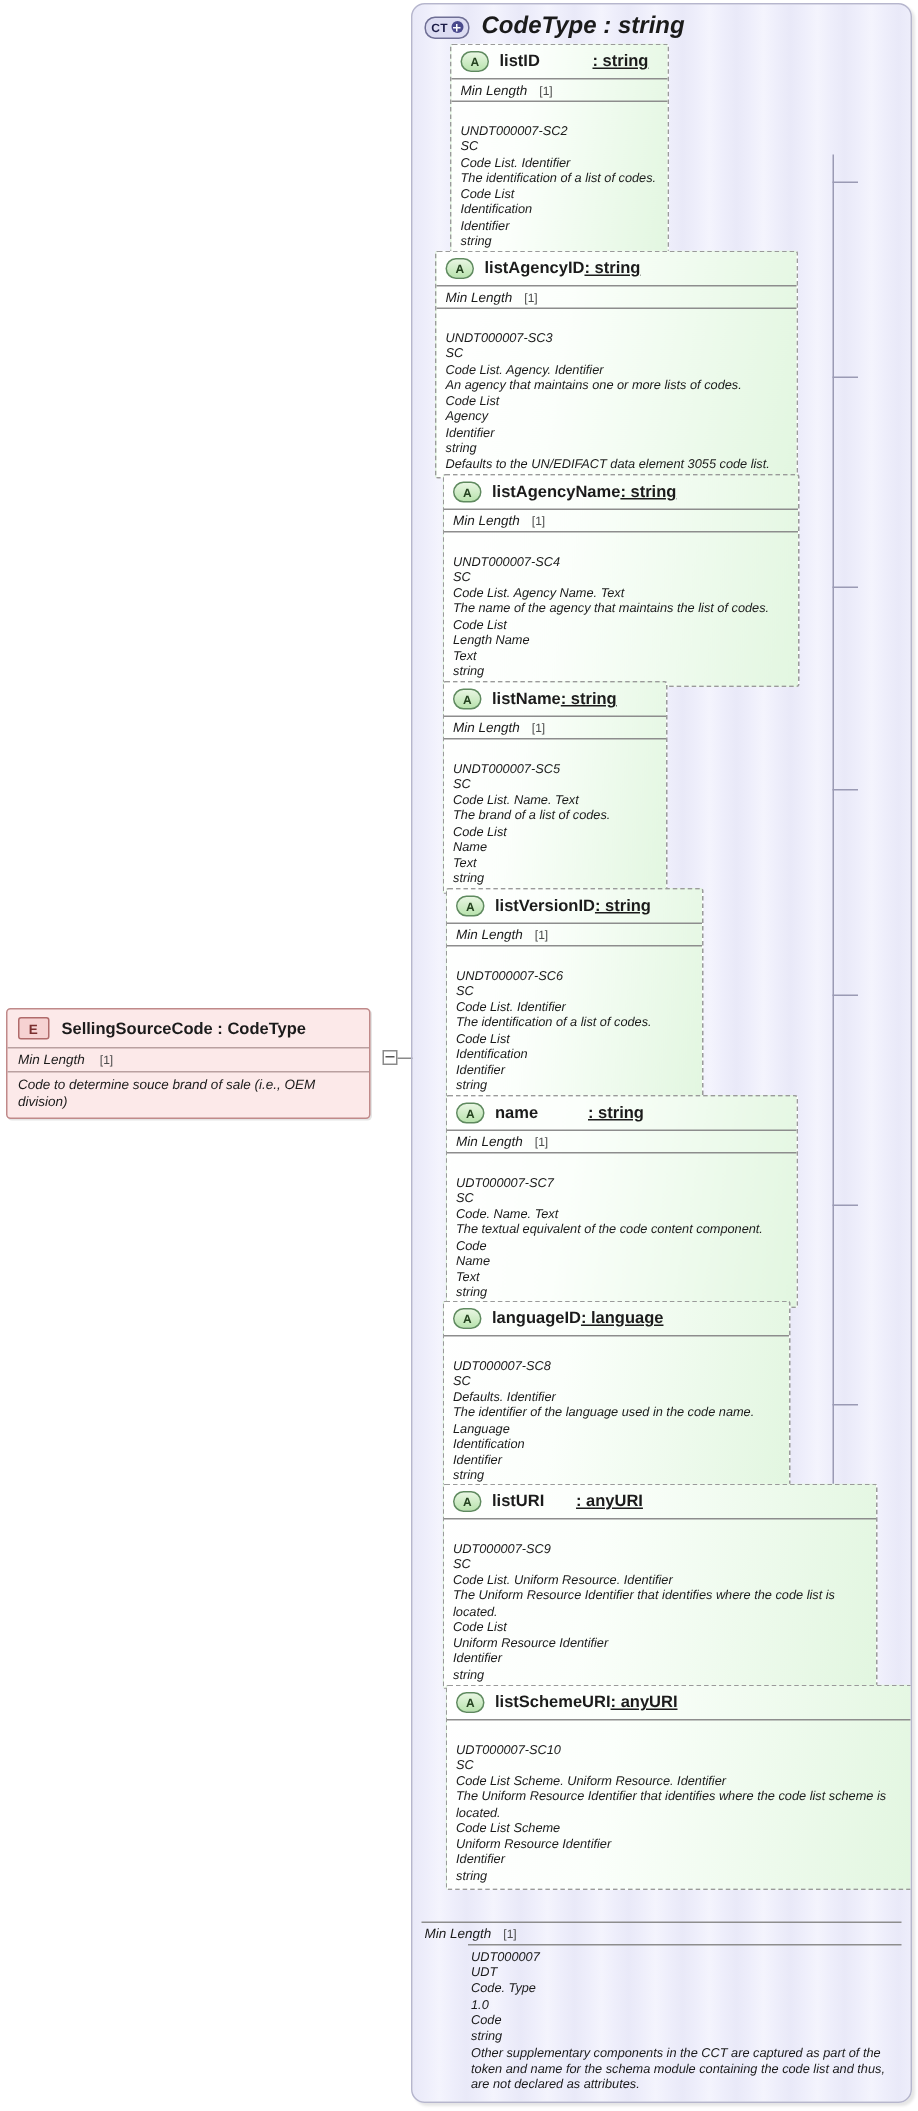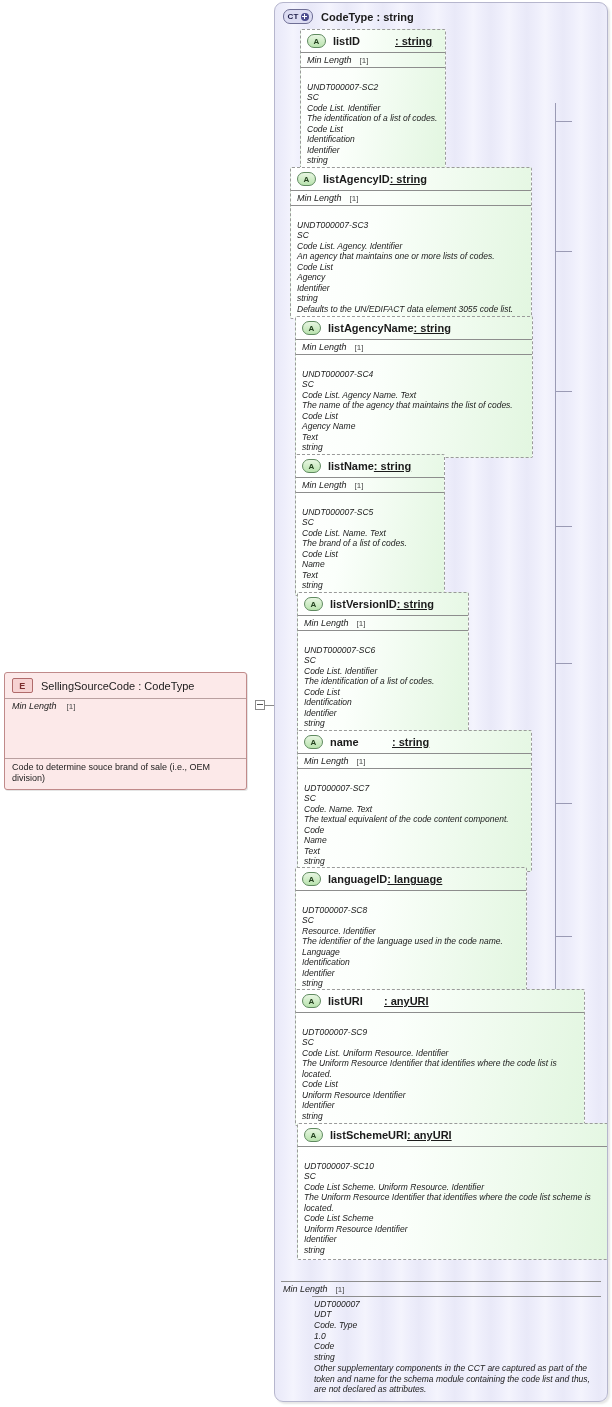--- a/index.html
+++ b/index.html
@@ -35,35 +35,34 @@
     border: 1px solid #b06b6b;
     background: #f6d2d2;
     border-radius: 2px;
     font-size: 9px; font-weight: bold;
     color: #7a2e2e;
     display: flex; align-items: center; justify-content: center;
     letter-spacing: .5px;
     flex: none;
   }
   .elem-title {
-    font-size: 11px; font-weight: normal; color: #1b1b1b;
+    font-size: 11px; font-weight: bold; color: #1b1b1b;
     white-space: nowrap;
     text-align: right;
   }
   .rowline { border-top: 1px solid #b9a0a0; }
   .elem-minlen {
     padding: 2px 7px 3px 7px;
     font-size: 9px; font-style: italic; color: #1b1b1b;
   }
   .elem-minlen .card { font-style: normal; color: #4a4a4a; font-size: 8px; padding-left: 10px; }
   .elem-doc {
     padding: 3px 7px 4px 7px;
-    font-size: 9px; color: #1b1b1b;
+    font-size: 9px; font-style: italic; color: #1b1b1b;
     line-height: 1.25;
-    margin-top: 44px;
   }
 
   
   .minus-box {
     position: absolute;
     left: 255px; top: 700px;
     width: 10px; height: 10px;
     border: 1px solid #8a8a8a;
     background: #ffffff;
   }
@@ -108,21 +107,21 @@
   .badge-ct .lbl { font-size: 8px; font-weight: bold; color: #1b1b46; letter-spacing: .2px; }
   .badge-ct .plus {
     width: 8px; height: 8px; border-radius: 50%;
     background: #4a4a8c; position: relative; flex: none;
   }
   .badge-ct .plus::before, .badge-ct .plus::after {
     content: ""; position: absolute; background: #fff;
   }
   .badge-ct .plus::before { left: 1.5px; right: 1.5px; top: 3.5px; height: 1px; }
   .badge-ct .plus::after  { top: 1.5px; bottom: 1.5px; left: 3.5px; width: 1px; }
-  .ct-title { font-size: 11px; font-weight: bold; color: #1b1b1b; }
+  .ct-title { font-size: 16px; font-weight: bold; color: #1b1b1b; font-style: italic; }
 
   
   .spine {
     position: absolute;
     left: 280px; top: 100px;
     width: 0; height: 1103px;
     border-left: 1px solid #9a9ab4;
   }
   .branch {
     position: absolute;
@@ -285,21 +284,21 @@
             <span class="badge-a">A</span>
             <span class="attr-name"><span class="nm">listAgencyName</span><span class="ty"> : string</span></span>
           </div>
           <div class="attr-minlen"><span>Min Length</span><span class="card">[1]</span></div>
           <div class="attr-body">
             <div>UNDT000007-SC4</div>
             <div>SC</div>
             <div>Code List. Agency Name. Text</div>
             <div>The name of the agency that maintains the list of codes.</div>
             <div>Code List</div>
-            <div>Agency Name</div>
+            <div>Length Name</div>
             <div>Text</div>
             <div>string</div>
           </div>
         </div>
         <div class="attr" style="left: 20px; top: 451px; width: 150px;">
           <div class="attr-head">
             <span class="badge-a">A</span>
             <span class="attr-name"><span class="nm">listName</span><span class="ty"> : string</span></span>
           </div>
           <div class="attr-minlen"><span>Min Length</span><span class="card">[1]</span></div>
@@ -349,21 +348,21 @@
           </div>
         </div>
         <div class="attr" style="left: 20px; top: 864px; width: 232px;">
           <div class="attr-head">
             <span class="badge-a">A</span>
             <span class="attr-name"><span class="nm">languageID</span><span class="ty"> : language</span></span>
           </div>
           <div class="attr-body">
             <div>UDT000007-SC8</div>
             <div>SC</div>
-            <div>Resource. Identifier</div>
+            <div>Defaults. Identifier</div>
             <div>The identifier of the language used in the code name.</div>
             <div>Language</div>
             <div>Identification</div>
             <div>Identifier</div>
             <div>string</div>
           </div>
         </div>
         <div class="attr" style="left: 20px; top: 986px; width: 290px;">
           <div class="attr-head">
             <span class="badge-a">A</span>

